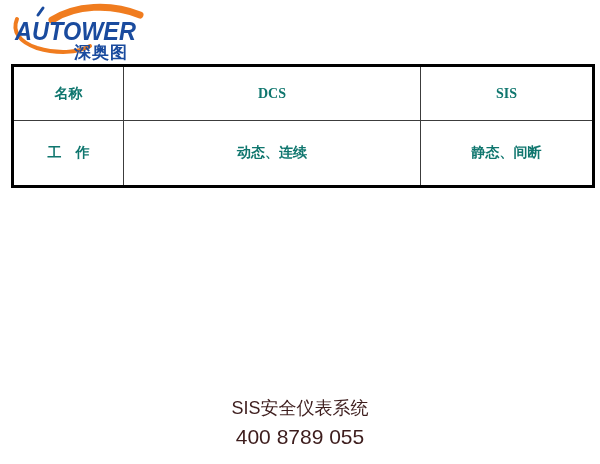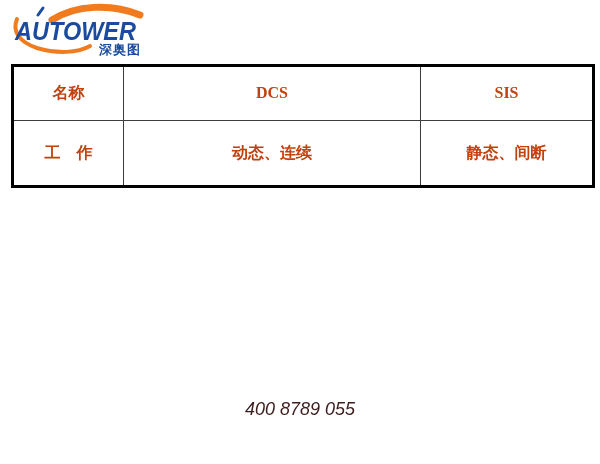--- a/index.html
+++ b/index.html
@@ -5,49 +5,49 @@
   html,body{margin:0;padding:0;}
   body{
     width:600px;height:464px;position:relative;background:#ffffff;overflow:hidden;
     font-family:"Liberation Sans", sans-serif;
   }
 
   
   .logo{position:absolute;left:15px;top:4px;width:128px;height:56px;}
   .logo svg{display:block;overflow:visible;}
   .logo-sub{
-    position:absolute;top:37px;right:2px;
-    font-size:13px;font-weight:bold;color:#1a4b9e;letter-spacing:1px;
+    position:absolute;top:37px;right:15px;
+    font-size:17px;font-weight:bold;color:#1a4b9e;letter-spacing:1px;
     font-family:Liberation Serif, serif;
   }
 
   
   table.cmp{
     position:absolute;left:11px;top:64px;width:581px;
     border-collapse:collapse;table-layout:fixed;
     border:3px solid #000;
     font-family:"Liberation Serif", serif;
   }
   table.cmp td{
     border:1px solid #3c3c3c;
     text-align:center;vertical-align:middle;
-    font-size:16px;font-weight:bold;color:#c2410c;
+    font-size:14px;font-weight:bold;color:#0f766e;
     padding:2px 6px;line-height:1.55;
   }
   tr.r1{height:55px;}
   tr.r2{height:61px;}
   tr.r3{height:69px;}
   tr.r4{height:66px;margin-top:34px;}
   tr.r5{height:67px;}
   td .wrap{display:inline-block;max-width:274px;}
 
   
   .footer{position:absolute;top:394px;left:0;width:600px;text-align:center;color:#3d1d1d;}
   .footer .f1{font-size:18px;line-height:28px;}
-  .footer .f2{font-size:18px;line-height:30px;font-style:italic;}
+  .footer .f2{font-size:21px;line-height:30px;}
 </style>
 </head>
 <body>
 
 <div class="page">
 
   <div class="logo">
     <svg width="128" height="52" viewBox="0 0 128 52">
       <path d="M 2 15 C -3 27, 4 38, 22 44 C 42 50, 63 49, 75 42" fill="none" stroke="#f07c1f" stroke-width="4" stroke-linecap="round"></path>
       <path d="M 37 16 C 60 1, 96 -1, 125 11" fill="none" stroke="#f07c1f" stroke-width="7" stroke-linecap="round"></path>
@@ -71,16 +71,17 @@
       </tr>
       <tr class="r4">
         <td>工　作</td>
         <td>动态、连续</td>
         <td>静态、间断</td>
       </tr>
     </tbody>
   </table>
 
   <div class="footer">
+    <div class="f1">SIS安全仪表系统</div>
     <div class="f2">400 8789 055</div>
   </div>
 
 </div>
 
 </body></html>

